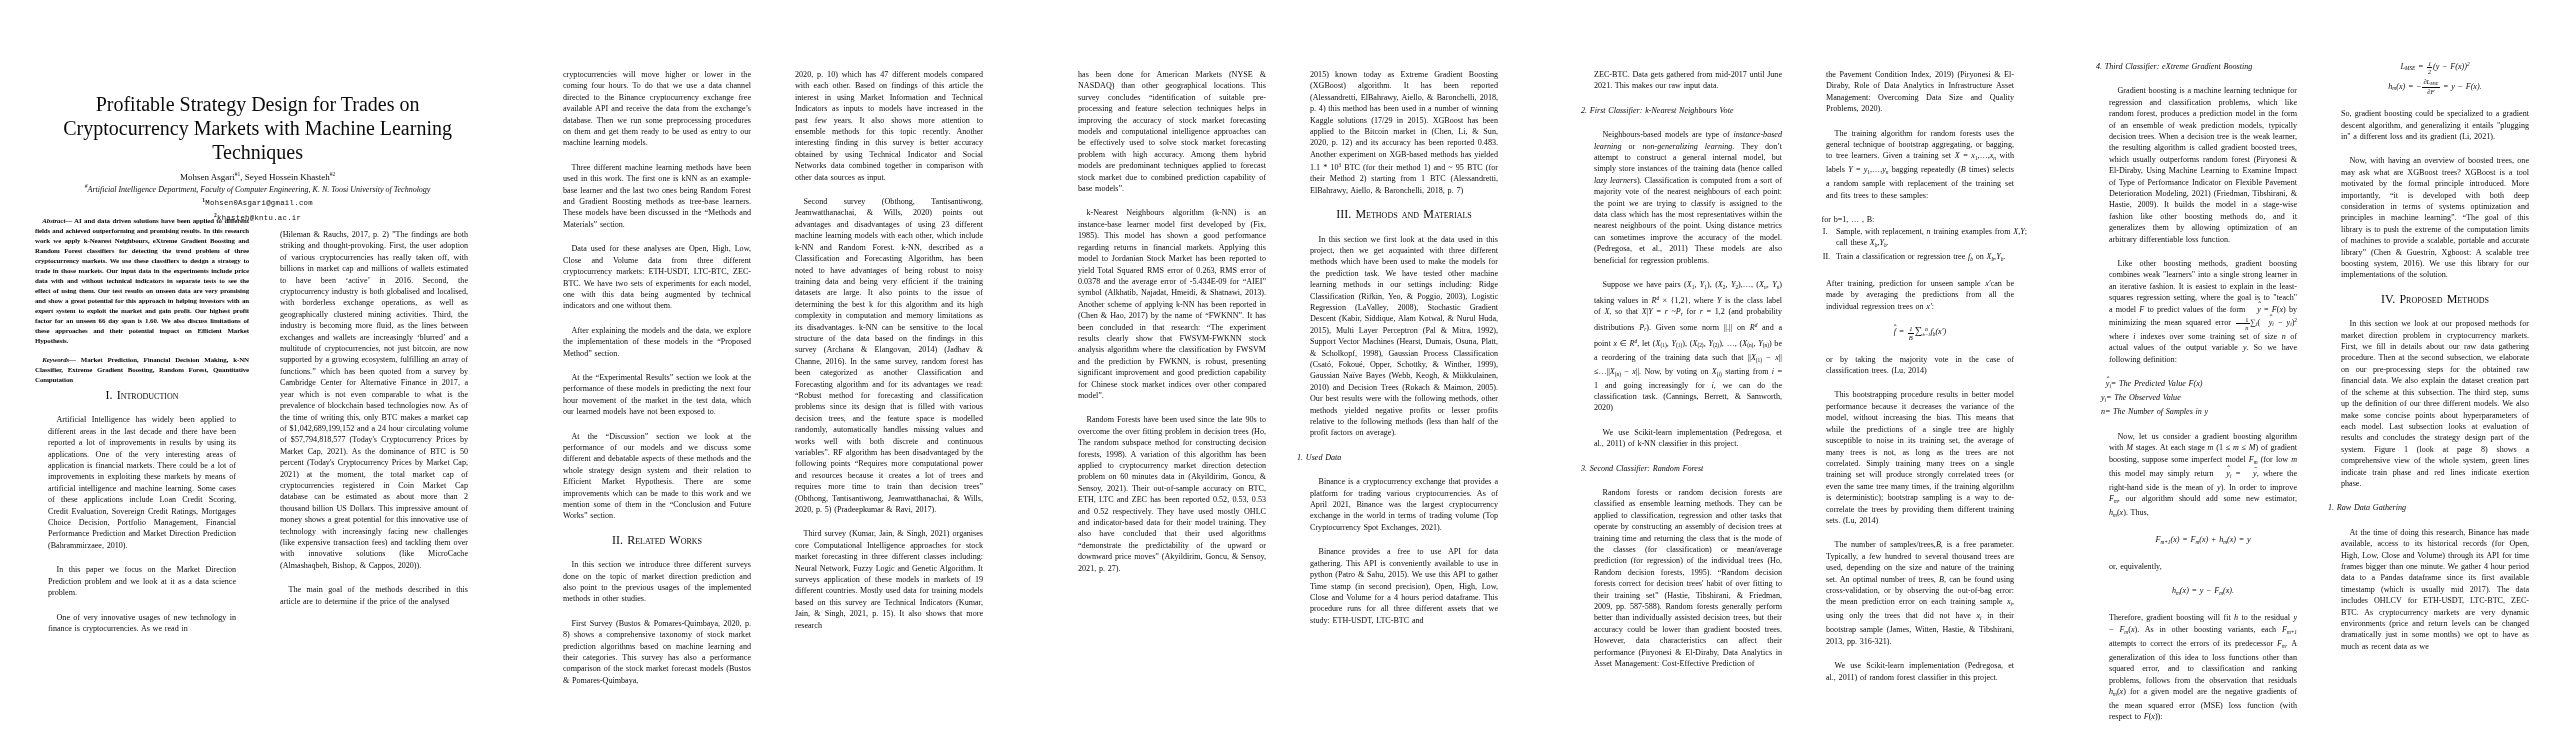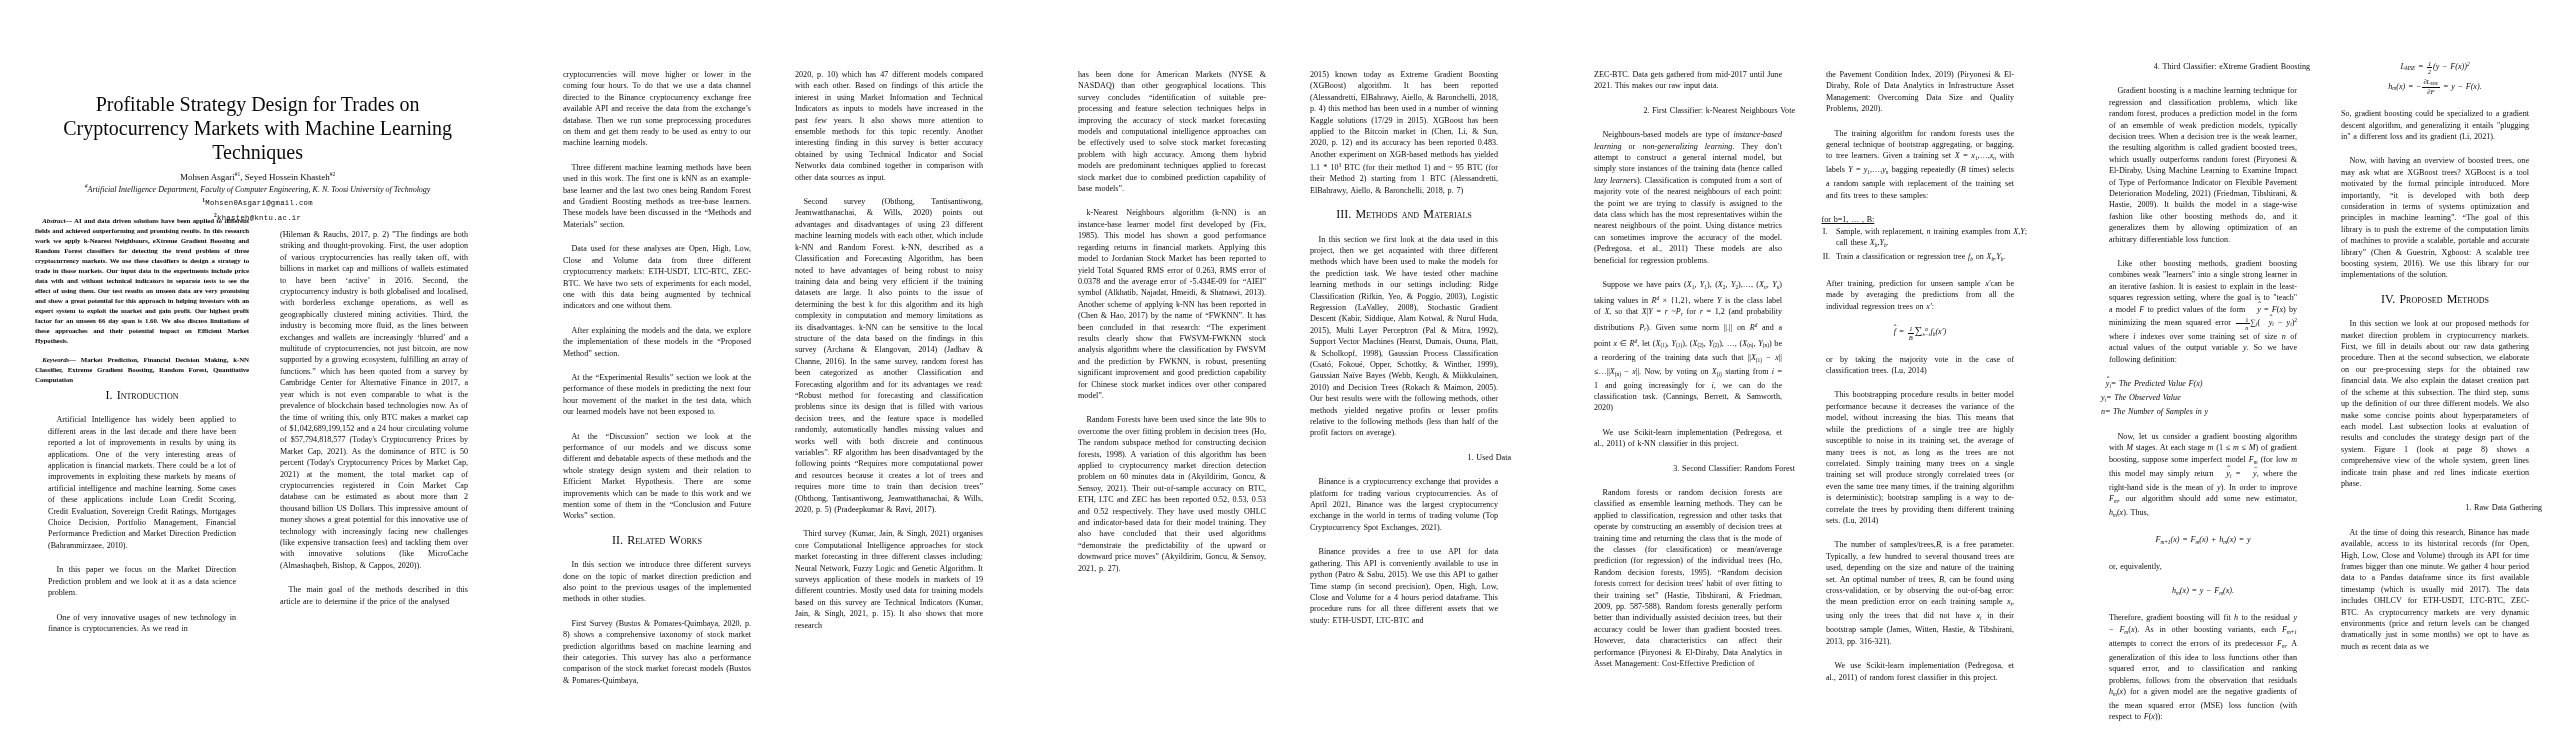--- a/index.html
+++ b/index.html
@@ -4,27 +4,27 @@
 <style>
   html,body{margin:0;padding:0;background:#ffffff;}
   body{width:2576px;height:729px;position:relative;overflow:hidden;
        font-family:"Liberation Serif",serif;color:#0b0b0b;}
   .page{position:absolute;top:0;height:729px;width:515px;background:#fff;overflow:hidden;}
   .col{position:absolute;width:214px;text-align:justify;font-size:8.1px;line-height:11.4px;word-spacing:0.7px;}
   .col-left{left:35px;} .col-right{left:267px;}
   .para{text-indent:8.5px;margin:13px;}
   .ni{text-indent:0;}
   .heading{text-align:center;font-variant:small-caps;text-indent:0;margin:5.5px 0 3px 0;font-size:12px;word-spacing:1.2px;}
-  .subhead{text-indent:0;text-align:right;margin:4.9px 0 2.4px 0;font-size:8.1px;}
+  .subhead{font-style:italic;text-indent:0;text-align:left;margin:4.9px 0 2.4px 0;font-size:8.1px;}
   .abstract,.keywords{font-weight:bold;font-size:6.9px;line-height:10px;text-indent:7.3px;letter-spacing:-0.1px;word-spacing:0.4px;}
   .keywords{margin-top:8.5px;}
   .lead{font-style:italic;}
   .formula{text-align:center;text-indent:0;margin:3px 0;font-style:italic;}
   .defline{text-align:left;text-indent:4.9px;font-style:italic;}
-  .plainline{text-align:left;text-indent:8.5px;text-decoration:underline;}
+  .plainline{text-align:left;text-indent:8.5px;}
   .listitem{position:relative;padding-left:23px;text-indent:0;}
   .listitem .label{position:absolute;left:9.7px;font-style:normal;}
   .it{font-style:italic;}
   .sb{font-size:.66em;vertical-align:-0.3em;}
   .sp{font-size:.66em;vertical-align:0.5em;}
   .op{font-size:1.3em;font-style:normal;}
   .frac{display:inline-block;text-align:center;vertical-align:-0.65em;margin:0 0.6px;}
   .frac .fn{display:block;font-size:.8em;line-height:1.1;border-bottom:0.6px solid #0b0b0b;padding:0 1.2px;}
   .frac .fd{display:block;font-size:.8em;line-height:1.1;padding:0 1.2px;}
   .stack{display:inline-block;vertical-align:-0.45em;font-size:.58em;line-height:1.1;text-align:center;margin-left:0.6px;font-style:italic;}

